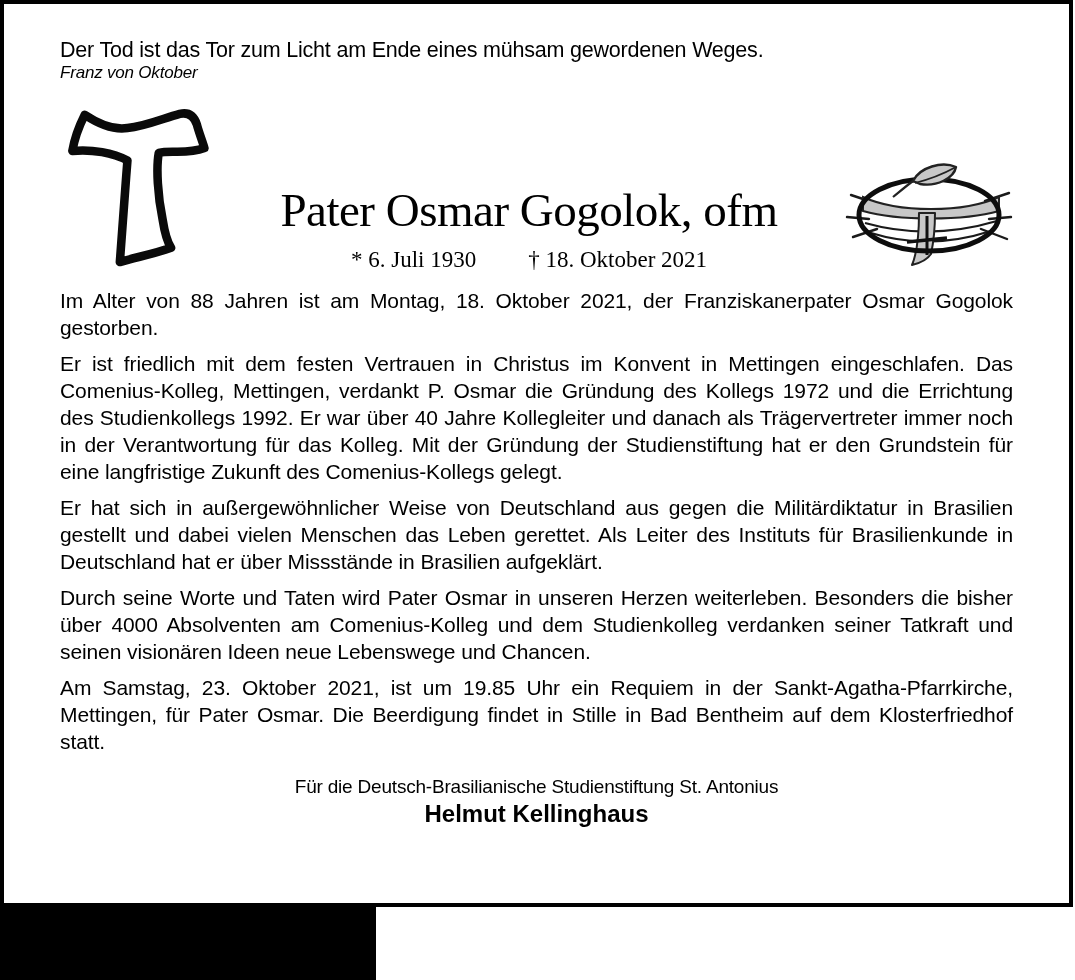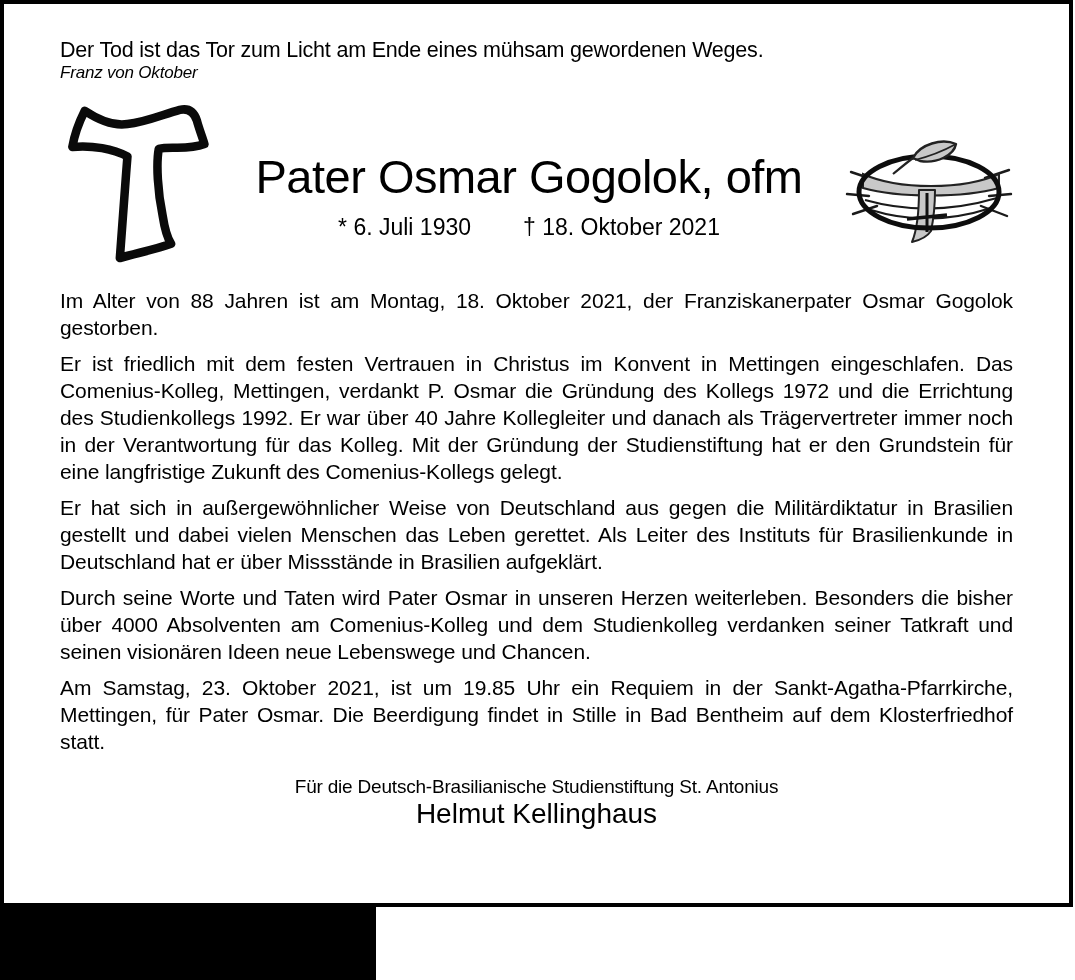--- a/index.html
+++ b/index.html
@@ -39,23 +39,24 @@
     letter-spacing: -0.2px;
   }
   .epigraph .attribution {
     font-size: 17px;
     font-style: italic;
     letter-spacing: -0.2px;
   }
   
   .header {
     display: flex;
-    align-items: center;
+    align-items: flex-end;
     margin-top: 10px;
     height: 180px;
+    font-family: Liberation Serif, serif;
   }
   .tau-wrap { width: 155px; flex: 0 0 auto; }
   .tau-wrap svg { display: block; width: 152px; height: 172px; }
   .header-center {
     flex: 1 1 auto;
     text-align: center;
     padding-top: 24px;
   }
   .deceased-name {
     font-size: 47px;
@@ -80,21 +81,21 @@
     line-height: 27px;
     text-align: justify;
     letter-spacing: -0.1px;
     hyphens: manual;
     -webkit-hyphens: manual;
   }
   
   .signatures { margin-top: 18px; text-align: center; }
   .sig-block { margin-bottom: 16px; }
   .sig-org { font-size: 19px; line-height: 28px; letter-spacing: -0.2px; }
-  .sig-name { font-size: 28px; font-weight: 400; line-height: 26px; }
+  .sig-name { font-size: 24px; font-weight: 700; line-height: 26px; }
   
   .black-block {
     position: absolute;
     left: 0;
     top: 907px;
     width: 376px;
     height: 73px;
     background: #000;
   }
 </style>

